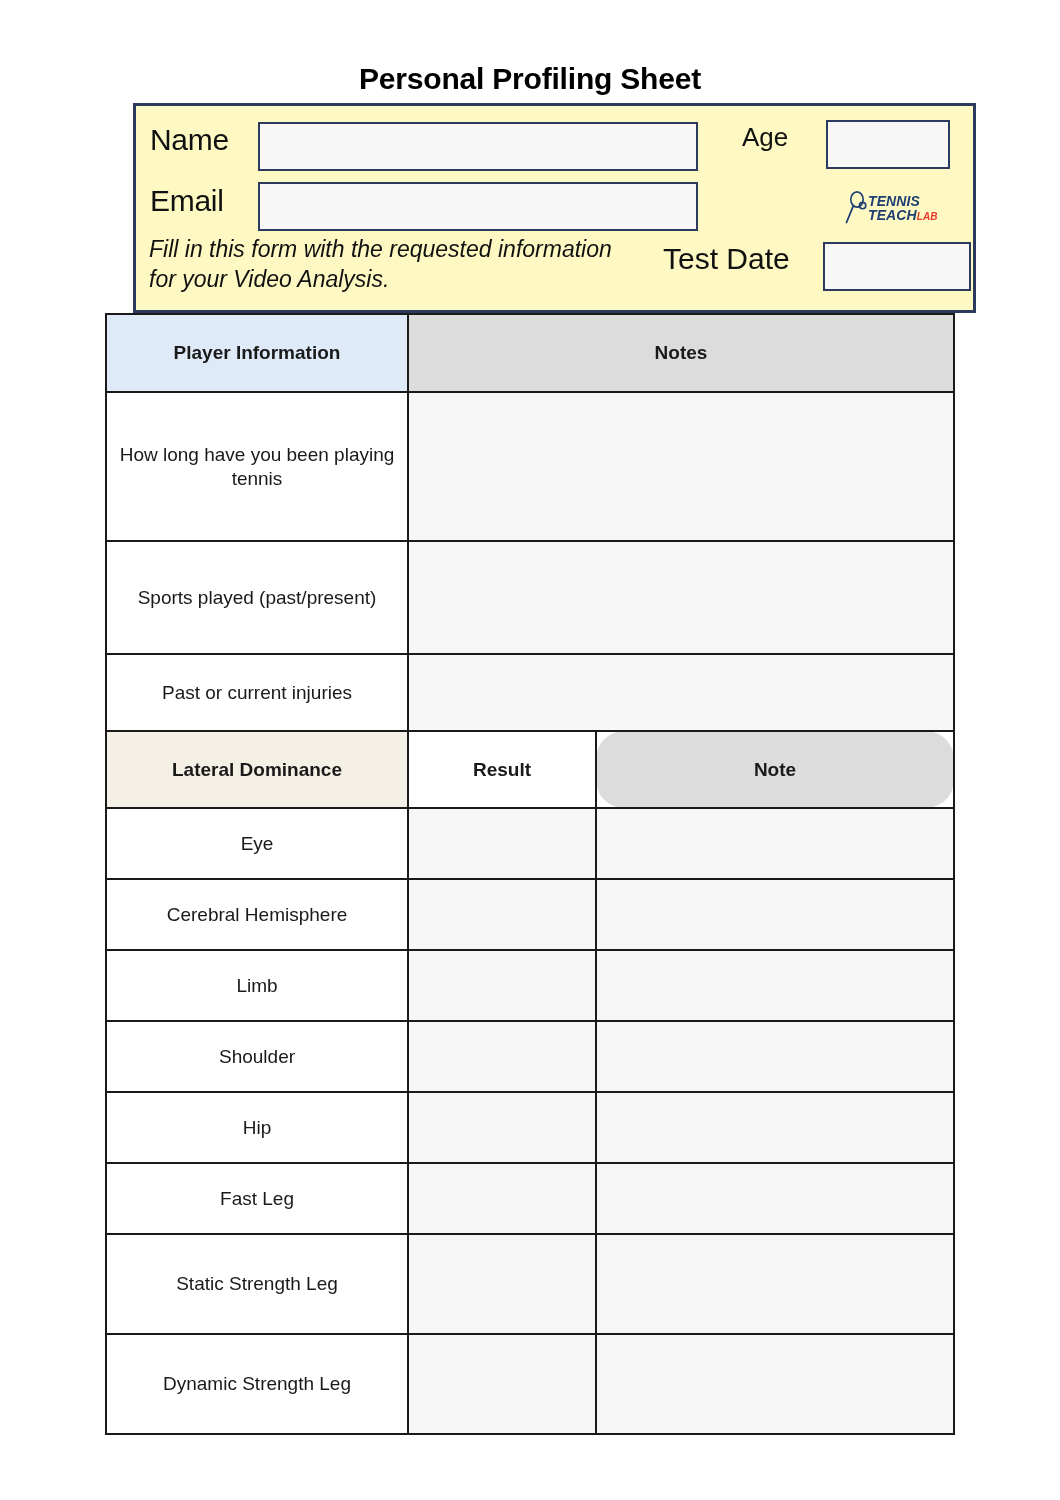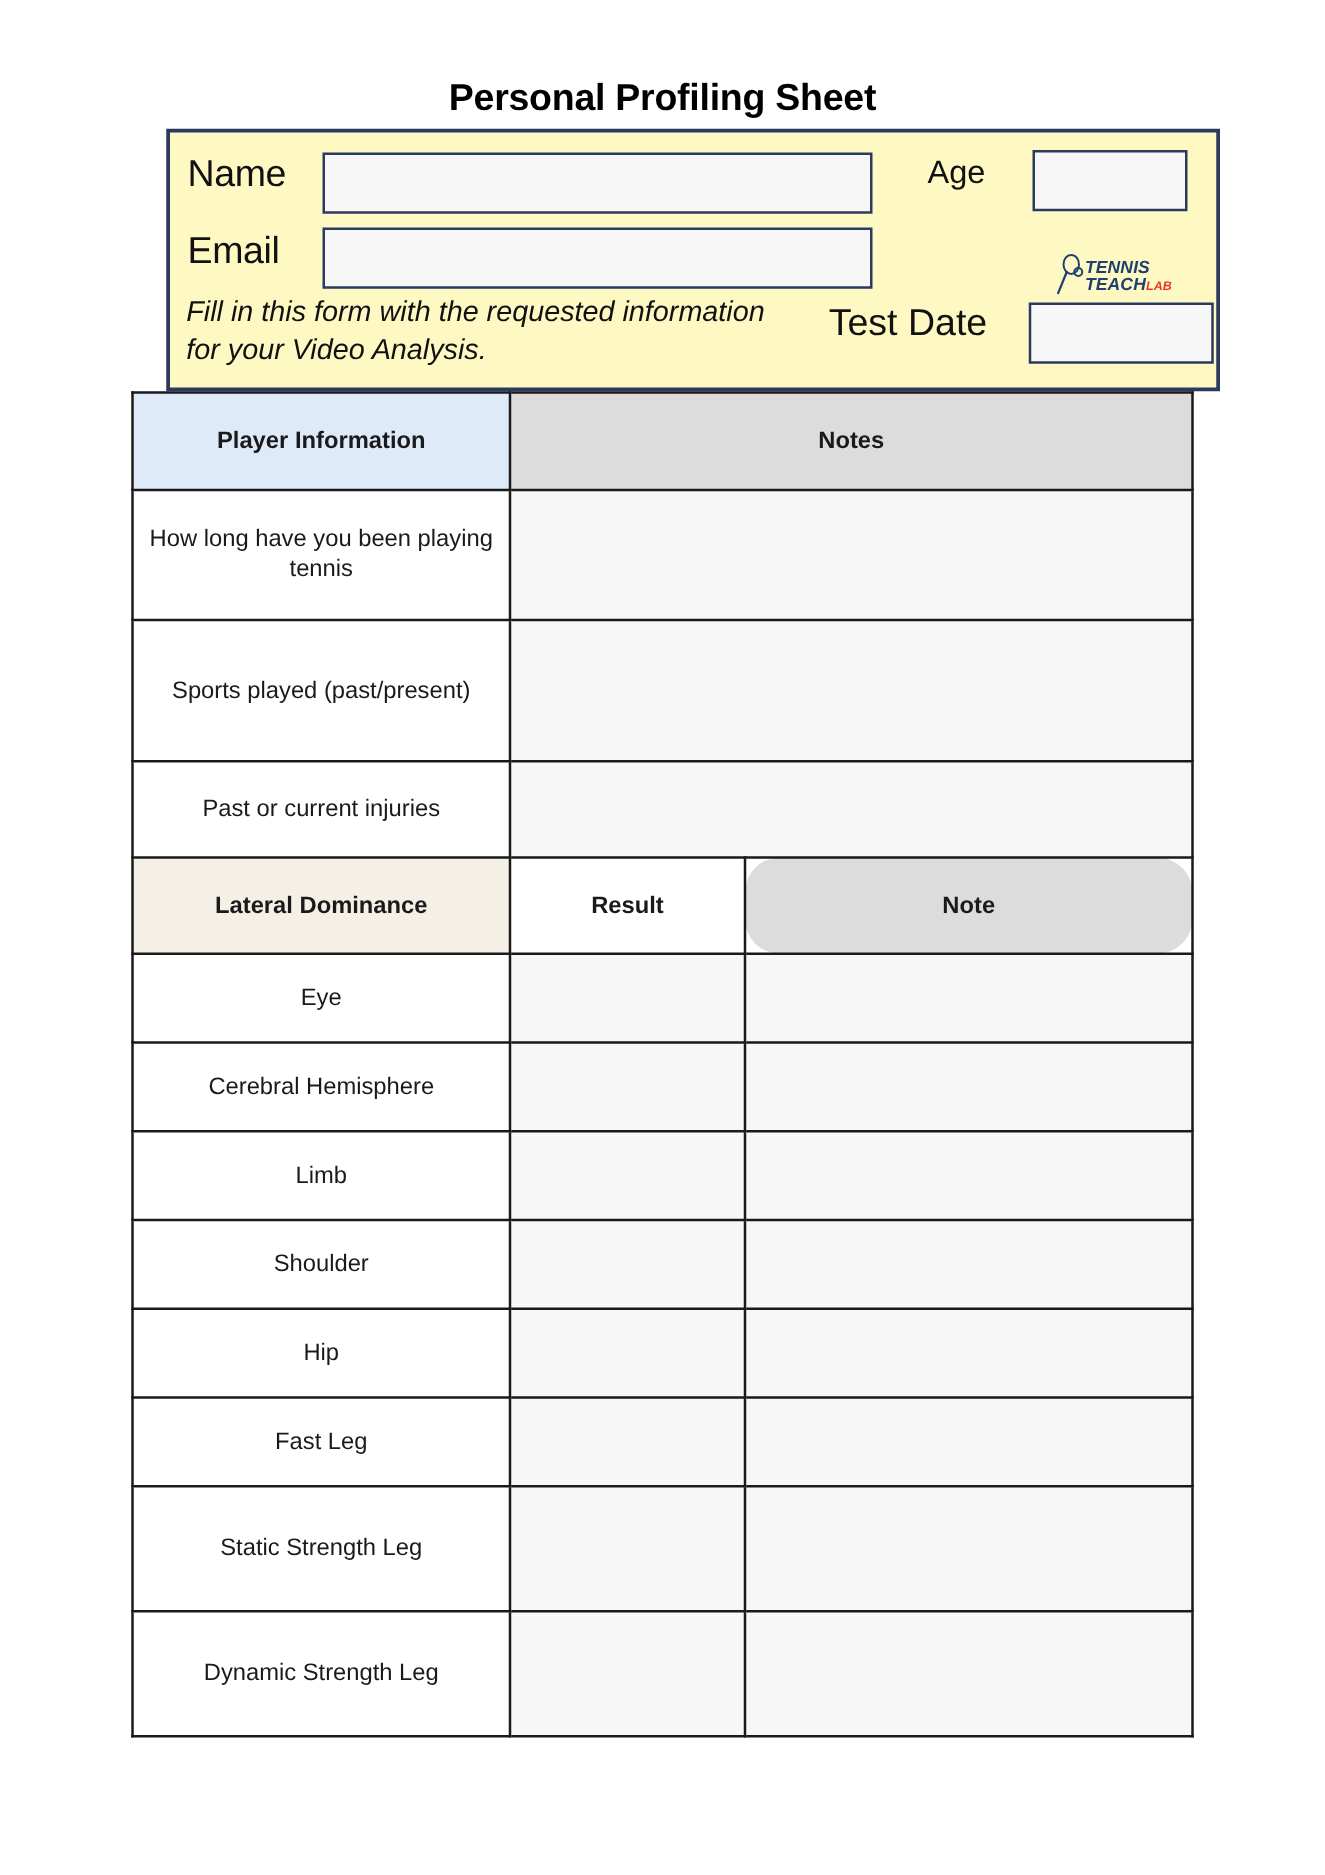--- a/index.html
+++ b/index.html
@@ -105,21 +105,21 @@
     font-style: italic;
     line-height: 1.32;
     color: #111;
     font-family: "Liberation Sans", sans-serif;
   }
 
   
   .logo {
     position: absolute;
     left: 708px;
-    top: 92px;
+    top: 80px;
     width: 110px;
     height: 44px;
     display: flex;
     align-items: center;
   }
   .logo-mark { width: 23px; height: 34px; flex: 0 0 auto; }
   .logo-text {
     margin-left: 1px;
     line-height: 1.0;
     font-family: "Liberation Sans", sans-serif;
@@ -193,21 +193,21 @@
   .hdr-note {
     background: #dcdcdc;
     font-weight: bold;
     font-size: 20px;
     border-radius: 28px;
   }
   .cell-label { background: #ffffff; }
   .cell-blank { background: #f7f7f7; }
 
   .r-hdr    { height: 78px; }
-  .r-tall   { height: 104px; border-radius: 32px; }
+  .r-tall   { height: 149px; border-radius: 32px; }
   .r-med    { height: 113px; }
   .r-short  { height: 77px; padding-left: 32px; }
   .r-std    { height: 71px; }
   .r-big    { height: 100px; }
 </style>
 </head>
 <body>
 
 <div class="page-title">Personal Profiling Sheet</div>
 

